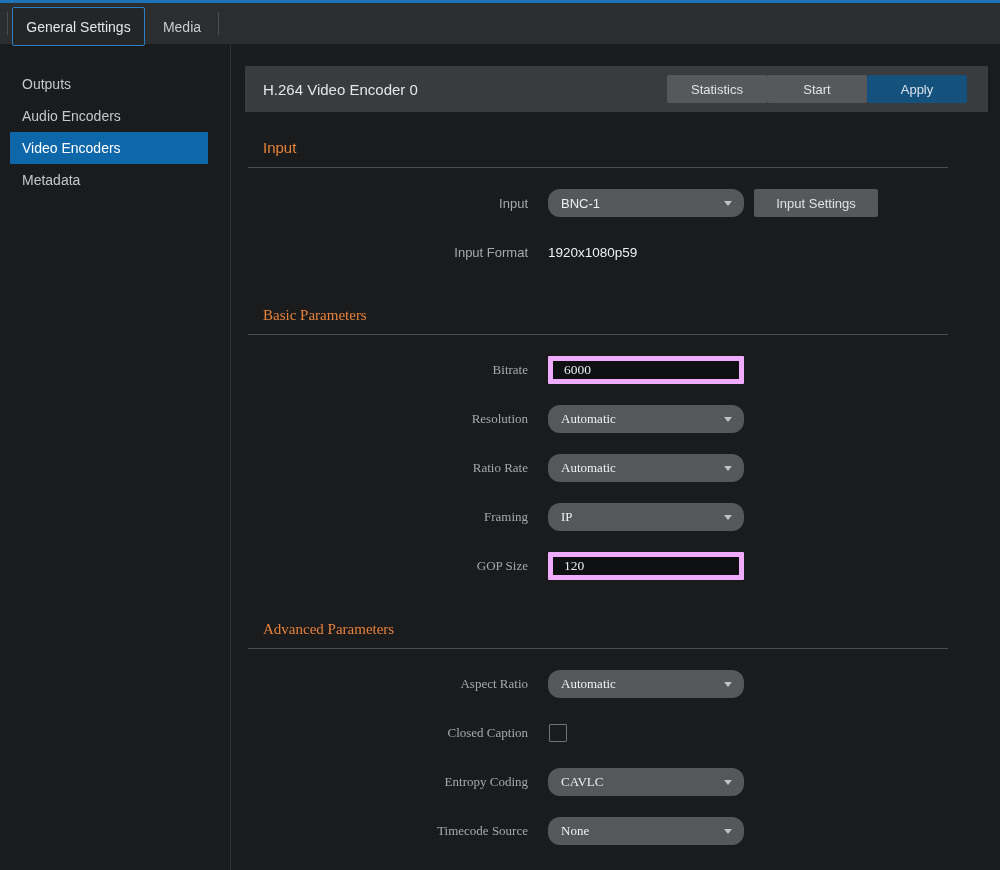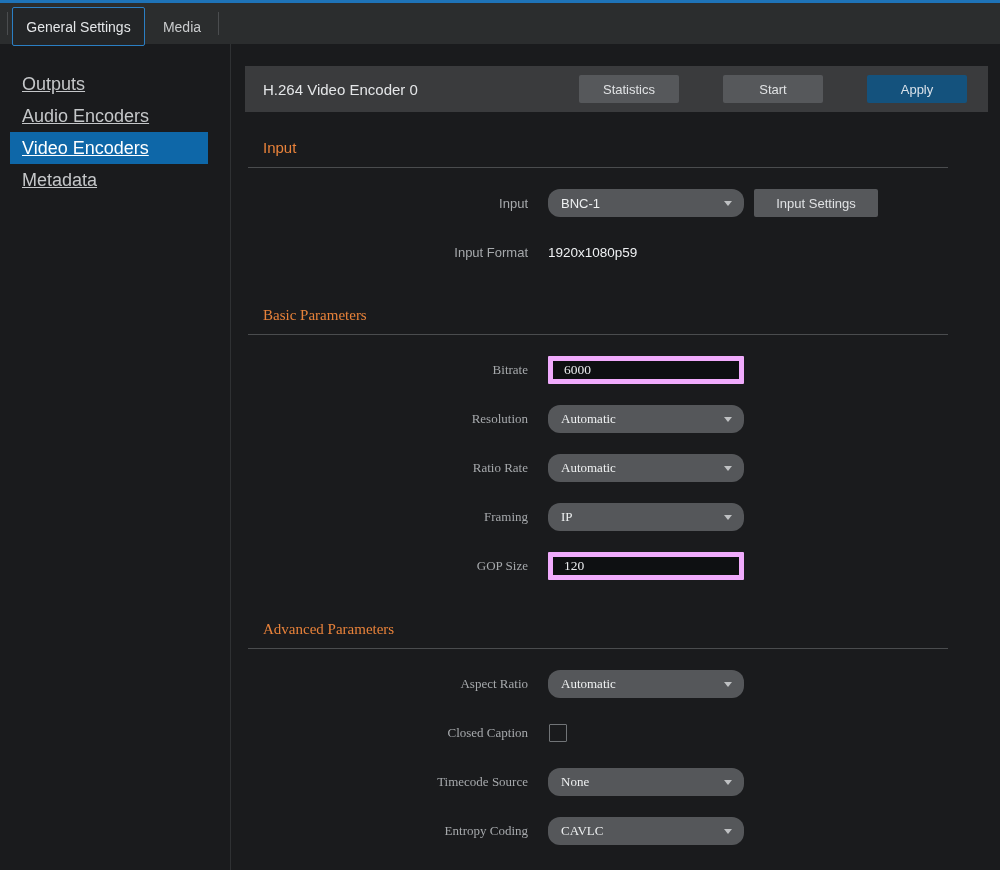--- a/index.html
+++ b/index.html
@@ -17,27 +17,27 @@
          display:flex; align-items:center; justify-content:center;
          font-size:14px; color:#c9cbcd; cursor:pointer; }
   .tab.active { left:12px; width:133px; border:1px solid #2b7fc4; background:#232527;
                 color:#e4e6e8; border-radius:2px; }
   .tab.media  { left:146px; width:72px; }
   
   .sidebar { position:absolute; left:0; top:44px; width:230px; bottom:0;
              padding-top:24px; box-sizing:border-box; }
   .side-item { margin-left:10px; width:198px; height:32px; box-sizing:border-box;
                display:flex; align-items:center; padding-left:12px;
-               font-size:18px; color:#c5c7c9; cursor:pointer;text-decoration:underline; }
+               font-size:14px; color:#c5c7c9; cursor:pointer; }
   .side-item.selected { background:#0e67a8; color:#ffffff; }
   .v-divider { position:absolute; left:230px; top:44px; width:1px; bottom:0; background:#2f3133; }
   
   .panel-header { position:absolute; left:245px; top:66px; width:743px; height:46px;
                   background:#3a3b3d; display:flex; align-items:center;
-                  box-sizing:border-box; padding:0 21px 0 18px;gap:44px; }
+                  box-sizing:border-box; padding:0 21px 0 18px; }
   .panel-title { font-size:15px; color:#e4e6e8; flex:1; }
   .btn { height:28px; display:flex; align-items:center; justify-content:center;
          font-size:13px; color:#e0e2e4; background:#56585b; border-radius:2px; cursor:pointer; }
   .panel-header .btn { width:100px; }
   .btn.primary { background:#14527d; color:#d9e2ea; }
   
   .sections { position:absolute; left:248px; top:140px; width:700px; }
   .section + .section { margin-top:41px;font-family:Liberation Serif, serif; }
   .section-title { font-size:15px; color:#e8823a; margin-left:15px; height:16px; line-height:16px; }
   .section-rule { height:1px; background:#4a4c4e; margin-top:11px; }
@@ -155,29 +155,29 @@
         <span class="caret"></span>
       </div>
     </div>
 
     <div class="form-row">
       <div class="form-label">Closed Caption</div>
       <div class="checkbox"></div>
     </div>
 
     <div class="form-row">
-      <div class="form-label">Timecode Source</div>
+      <div class="form-label">Entropy Coding</div>
       <div class="dropdown">
-        <span>None</span>
+        <span>CAVLC</span>
         <span class="caret"></span>
       </div>
     </div>
 
     <div class="form-row">
-      <div class="form-label">Entropy Coding</div>
+      <div class="form-label">Timecode Source</div>
       <div class="dropdown">
-        <span>CAVLC</span>
+        <span>None</span>
         <span class="caret"></span>
       </div>
     </div>
   </div>
 
 </div>
 
 </body></html>

